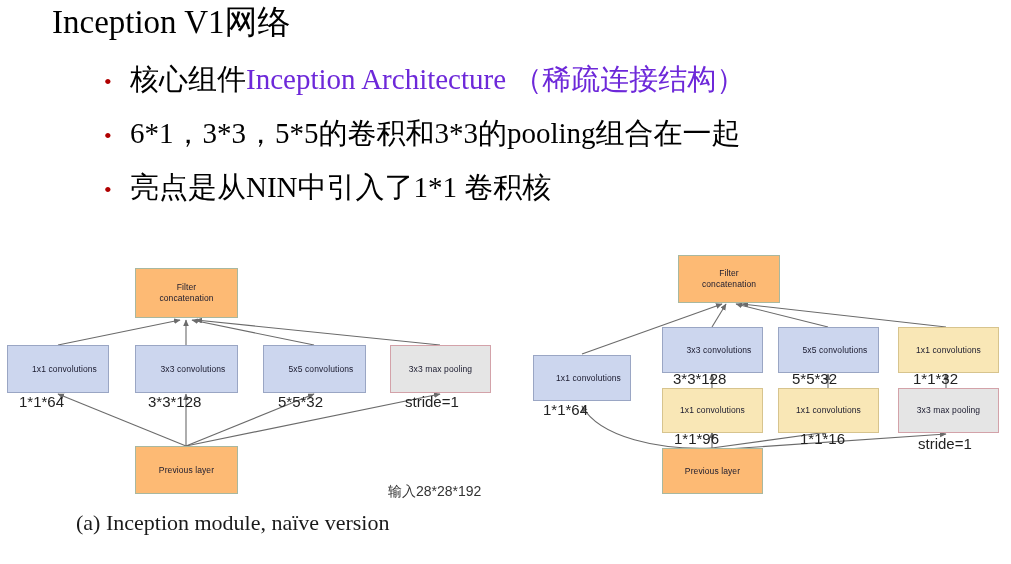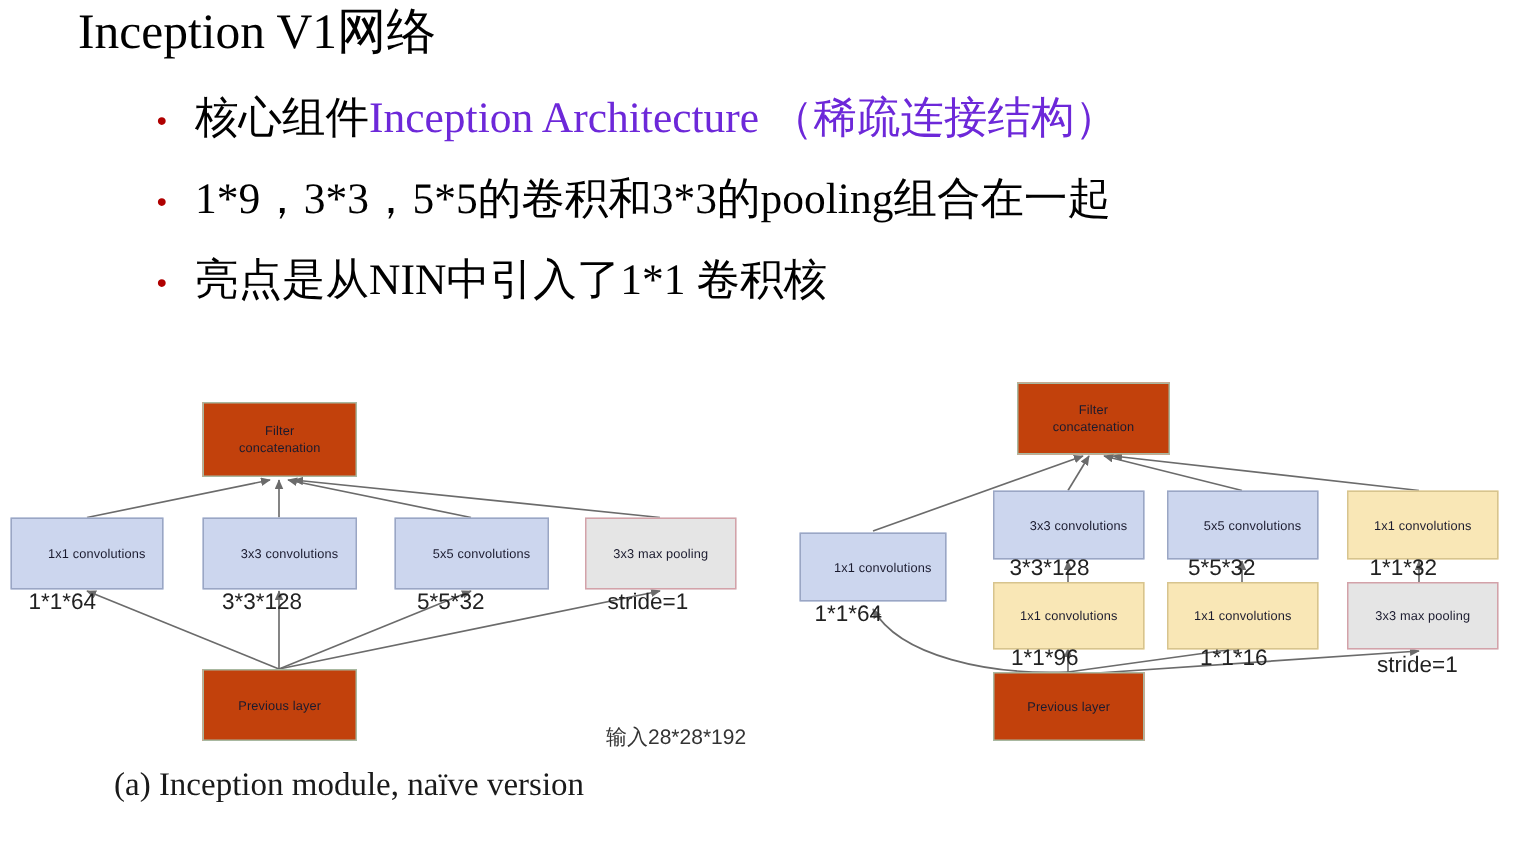--- a/index.html
+++ b/index.html
@@ -73,21 +73,21 @@
     align-items: center;
     justify-content: center;
     text-align: center;
     font-family: "Liberation Sans", sans-serif;
     font-size: 8.5px;
     line-height: 11px;
     color: #1a1a2e;
     letter-spacing: 0.1px;
     z-index: 2;
   }
-  .node.green  { background: #c2410c; border-color: #a8b8a0; }
+  .node.green  { background: #fdba74; border-color: #a8b8a0; }
   .node.blue   { background: #ccd6ee; border-color: #9aa6c4; padding-left: 13px; }
   .node.pink   { background: #e5e5e5; border-color: #d3a2a9; }
   .node.yellow { background: #f9e7b6; border-color: #d7c48e; }
 
   .dim-label {
     position: absolute;
     font-family: Liberation Sans, sans-serif;
     font-size: 15px;
     line-height: 16px;
     color: #222222;
@@ -119,21 +119,21 @@
 <div id="slide-title">Inception V1网络</div>
 
 <div class="bullet-row" id="bullet-1">
   <span class="bullet-dot">•</span>
   <span>核心组件</span>
     <span class="red">Inception Architecture （稀疏连接结构）</span>
 </div>
 
 <div class="bullet-row" id="bullet-2">
   <span class="bullet-dot">•</span>
-  <span>1*9，3*3，5*5的卷积和3*3的pooling组合在一起</span>
+  <span>6*1，3*3，5*5的卷积和3*3的pooling组合在一起</span>
 </div>
 
 <div class="bullet-row" id="bullet-3">
   <span class="bullet-dot">•</span>
   <span>亮点是从NIN中引入了1*1 卷积核</span>
 </div>
 
 <div id="figure">
 
   <svg id="edges-svg" viewBox="0 0 1011 326">
@@ -231,17 +231,17 @@
   </div>
 
   <div class="dim-label" style="left:543px; top:164px;">1*1*64</div>
   <div class="dim-label" style="left:673px; top:133px;">3*3*128</div>
   <div class="dim-label" style="left:792px; top:133px;">5*5*32</div>
   <div class="dim-label" style="left:913px; top:133px;">1*1*32</div>
   <div class="dim-label" style="left:674px; top:193px;">1*1*96</div>
   <div class="dim-label" style="left:800px; top:193px;">1*1*16</div>
   <div class="dim-label" style="left:918px; top:198px;">stride=1</div>
 
-  <div class="cn-note" style="left:404px; top:245px;">输入28*28*192</div>
+  <div class="cn-note" style="left:388px; top:245px;">输入28*28*192</div>
 
   <div class="caption" style="left:76px; top:272px;">(a) Inception module, naïve version</div>
 
 </div>
 
 </body></html>

